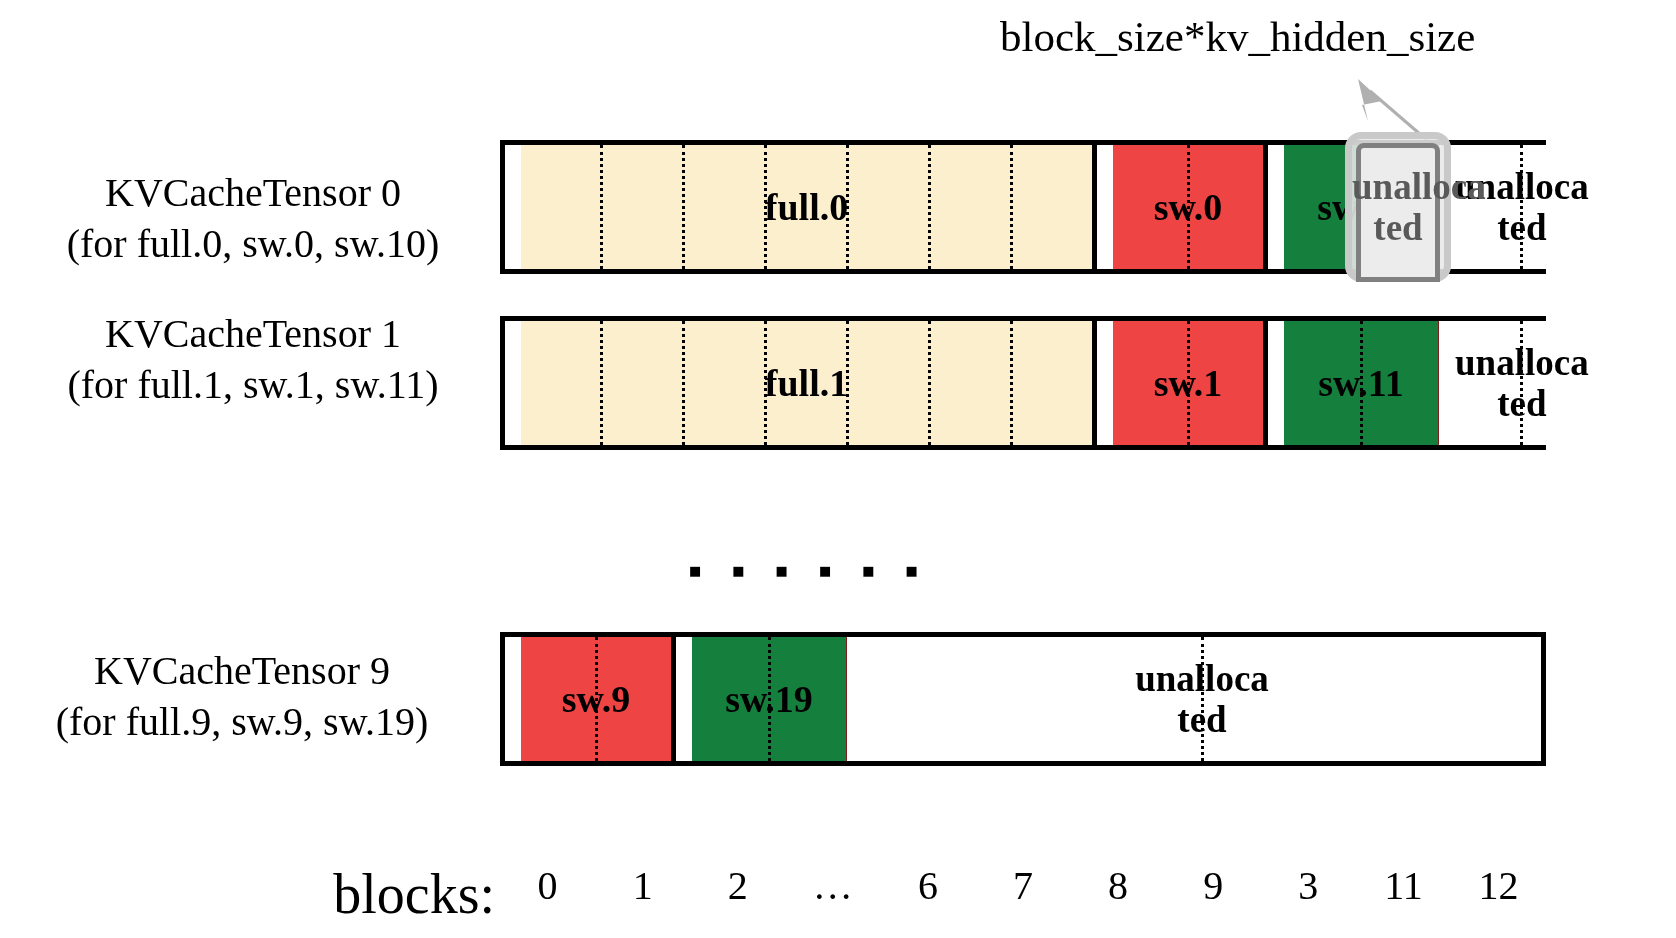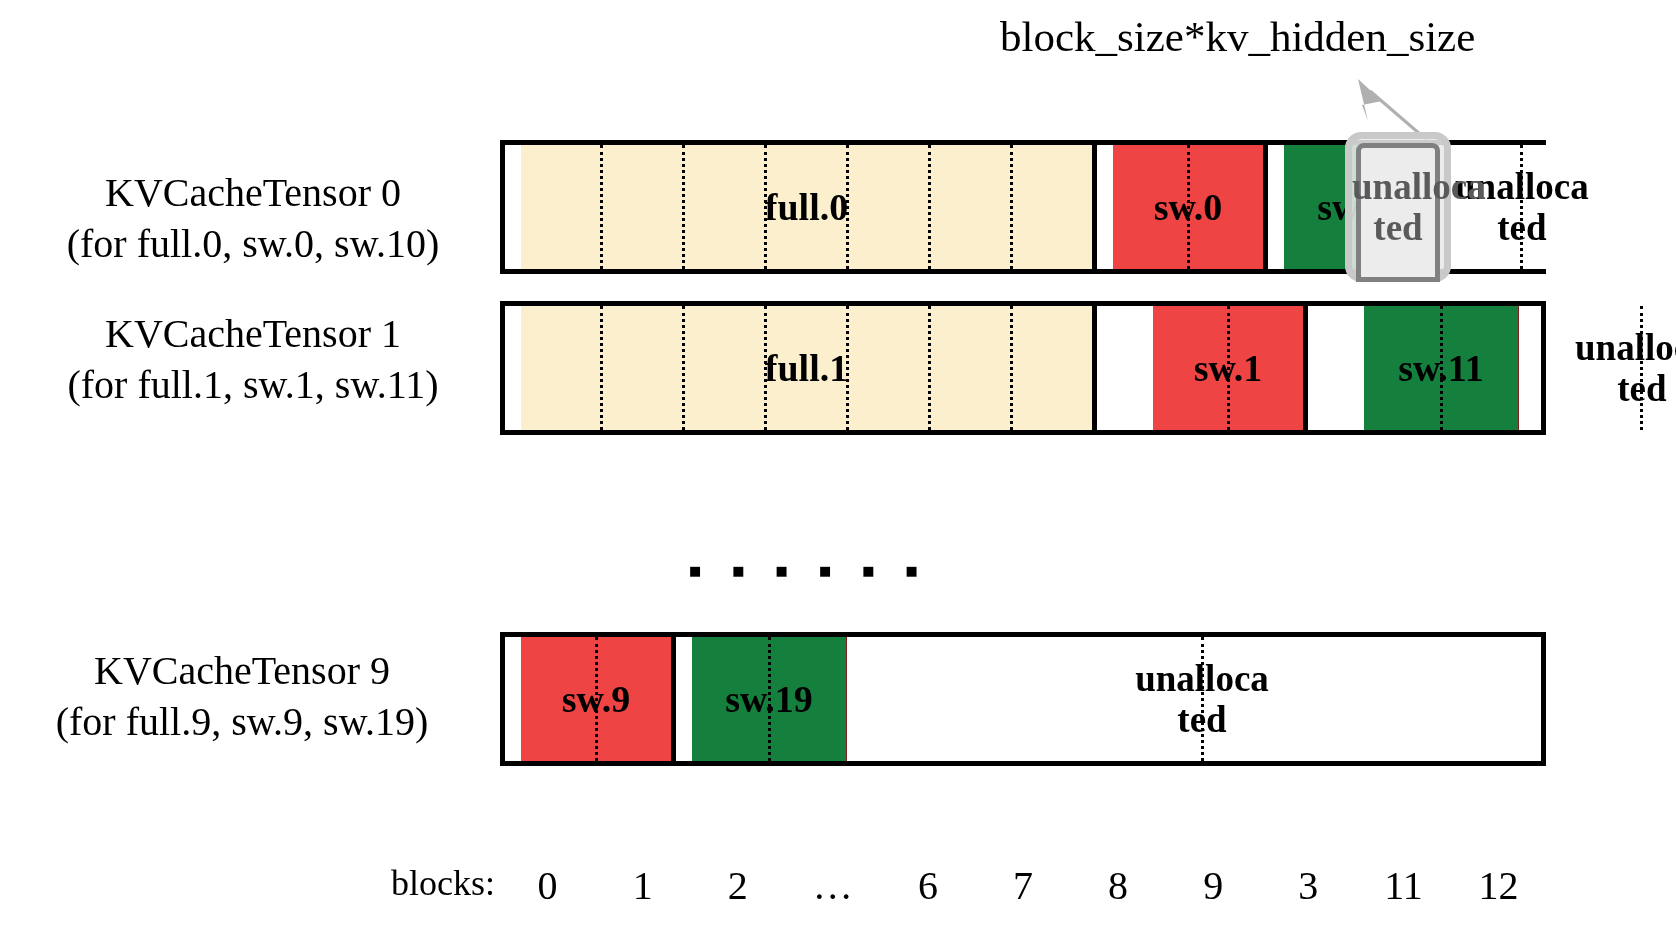--- a/index.html
+++ b/index.html
@@ -109,21 +109,21 @@
     color:#000;
     font-family:"Liberation Sans", sans-serif;
   }
 
   
   .axis-caption{
     position:absolute;
     left:330px;top:862px;
     width:165px;
     text-align:right;
-    font-size:36px;
+    font-size:56px;
     color:#000;
   }
   .axis-ticks{
     position:absolute;
     left:500px;top:862px;
     width:1046px;
     height:50px;
     display:flex;
   }
   .axis-ticks .tick{
@@ -192,21 +192,21 @@
     <div class="highlight-text">
       <span>unalloca</span><br>
       <span>ted</span>
     </div>
   </div>
 
   <div class="row-label" style="left:18px;top:308px;">
     <span>KVCacheTensor 1</span>
     <span class="l2">(for full.1, sw.1, sw.11)</span>
   </div>
-  <div class="bar" style="top:301px;gap:40px;">
+  <div class="bar" style="top:316px;">
     <div class="seg full">
       <div class="divs">
         <span></span>
           <span></span>
           <span></span>
           <span></span>
           <span></span>
           <span></span>
           <span></span>
       </div>

